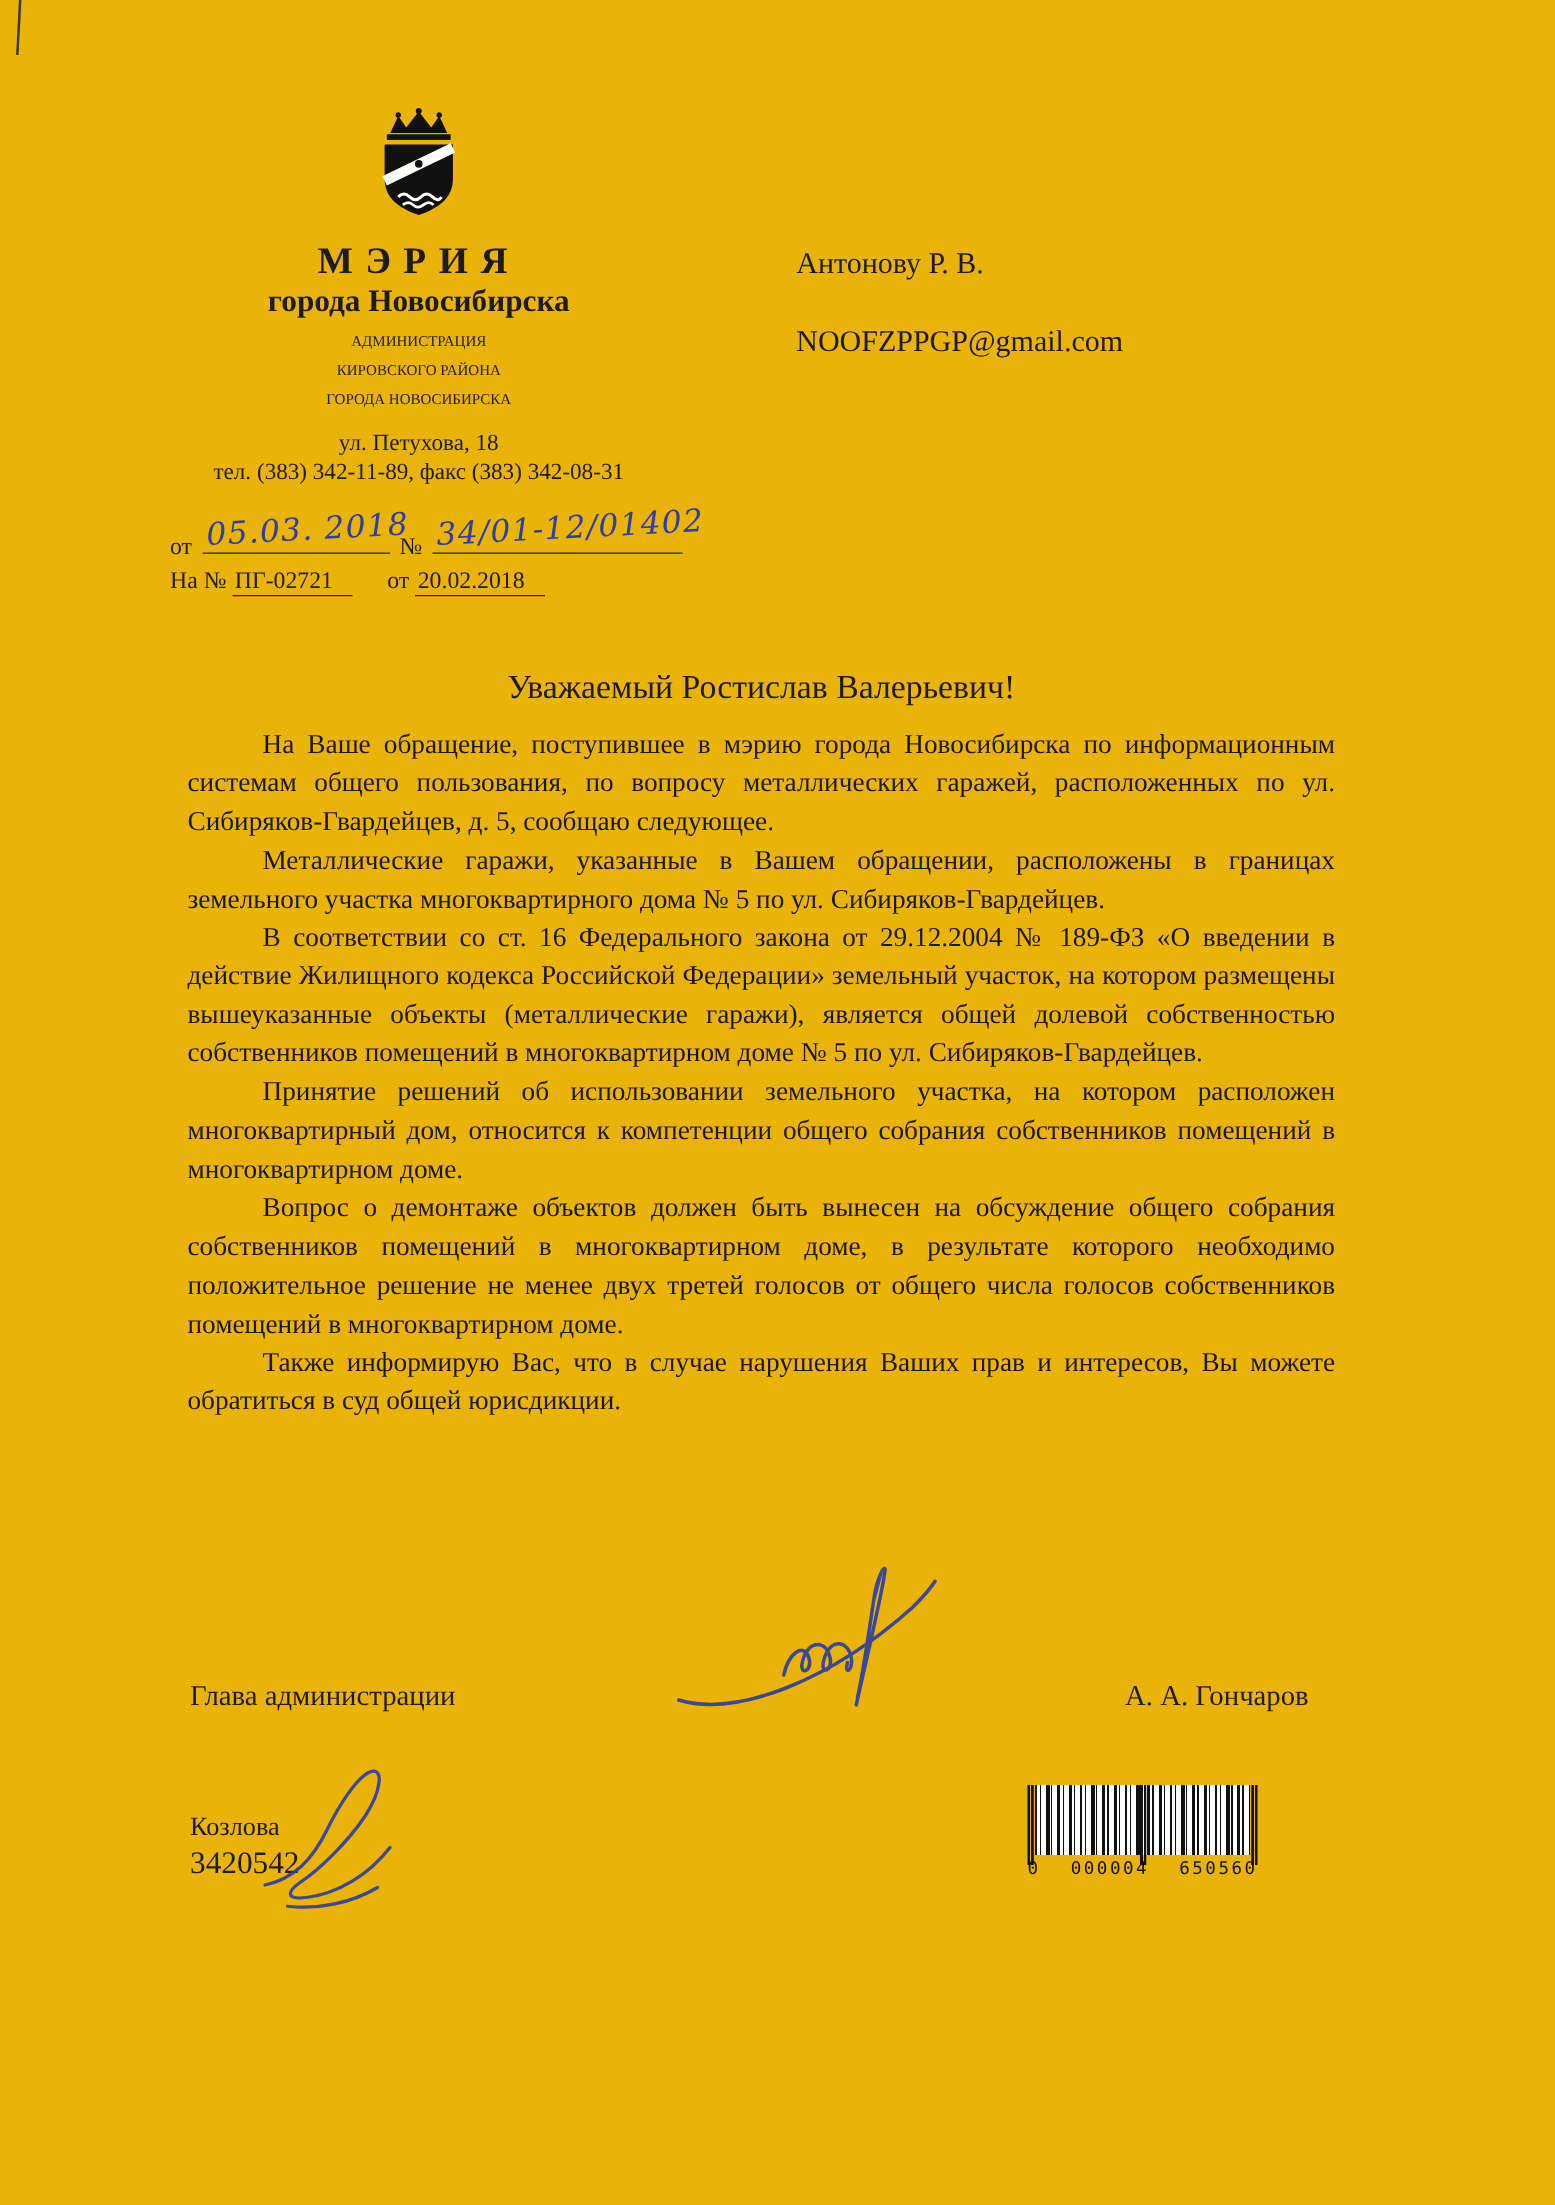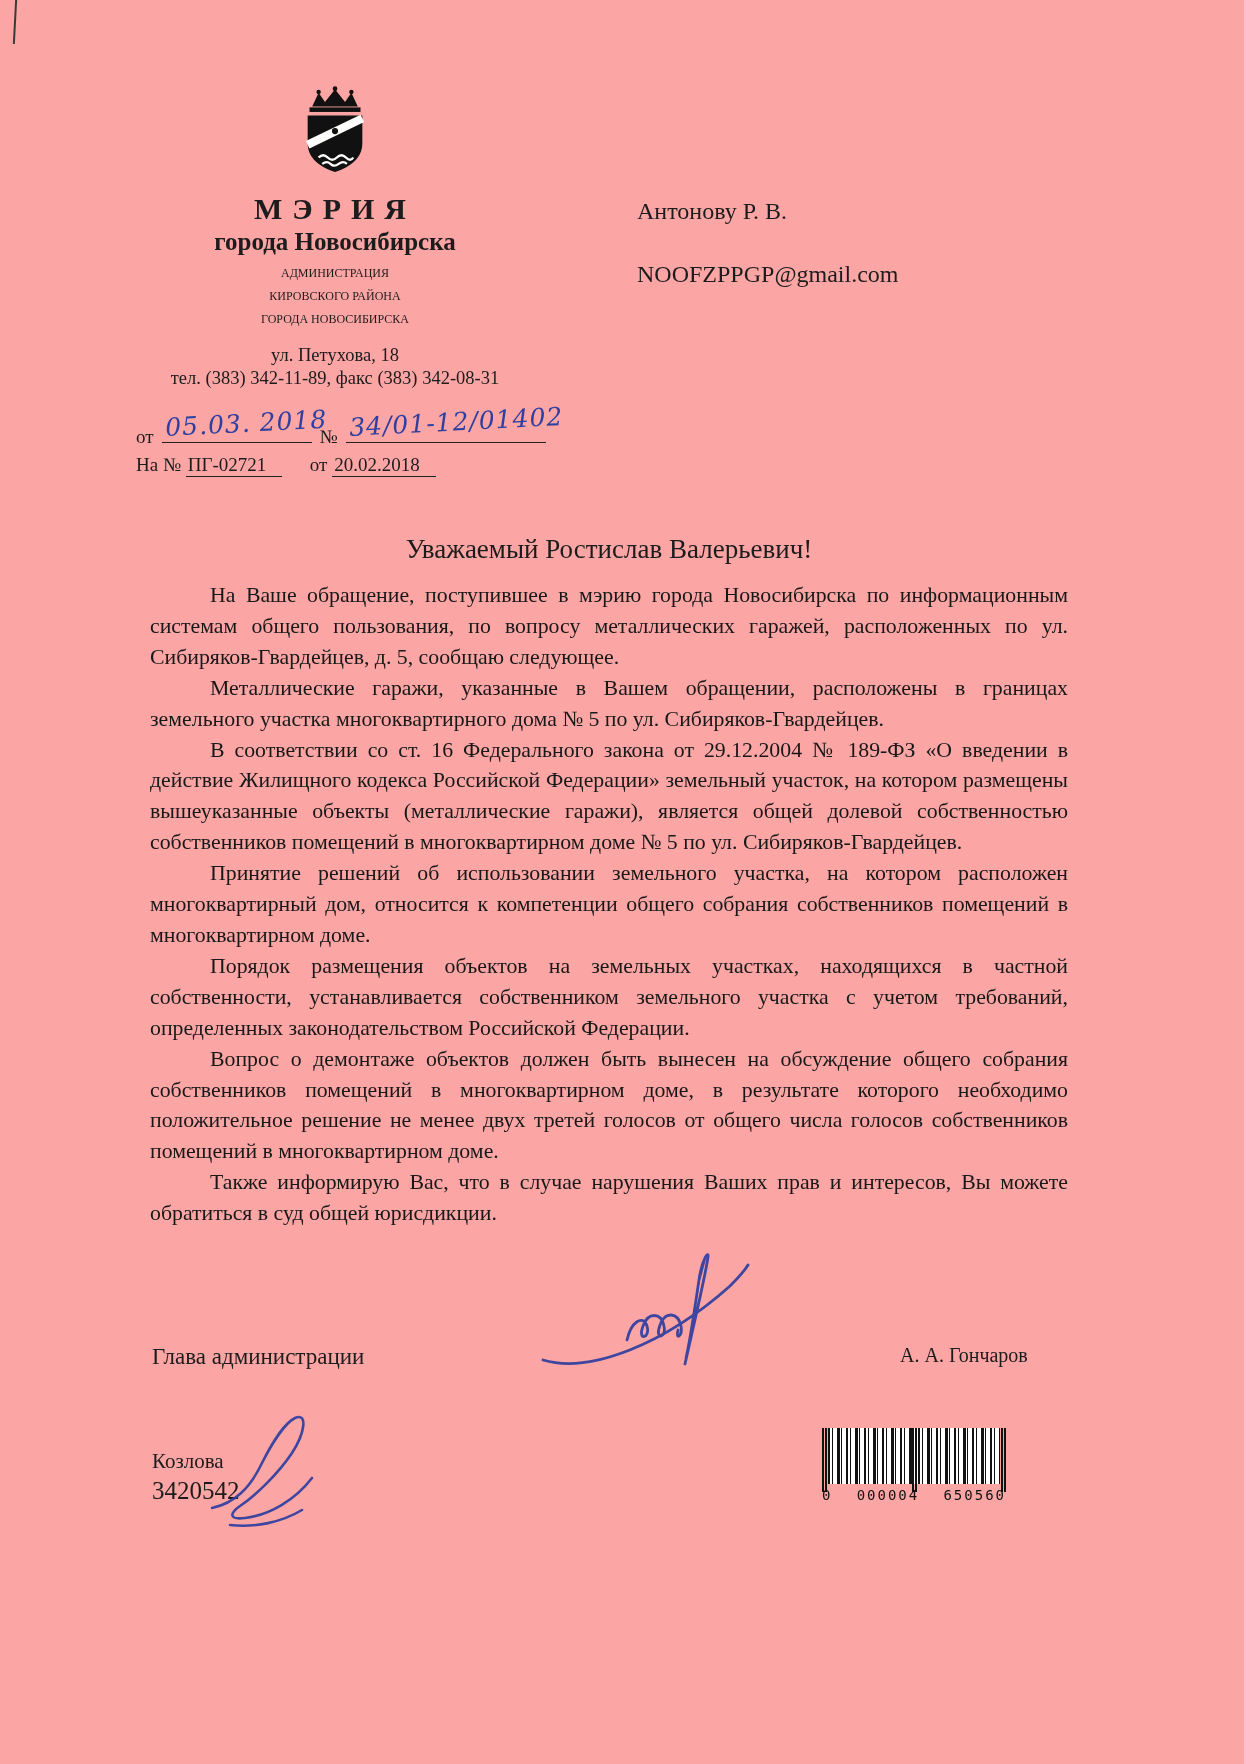--- a/index.html
+++ b/index.html
@@ -1,20 +1,20 @@
 <!DOCTYPE html>
 <html><head>
 <meta charset="utf-8">
 <style>
   html,body{margin:0;padding:0;background:#6b6b6b;}
   .page{
     position:relative;
     width:1244px;height:1764px;
     margin:0 auto;
-    background:#fca5a5;
+    background:#eab308;
     font-family:"Liberation Serif", serif;
     color:#1c1c1c;
     overflow:hidden;
     box-shadow:0 0 8px rgba(0,0,0,.4);
   }
   .scan-mark{position:absolute;background:#3a3a3a;}
   .scan-mark.tl{left:14px;top:0;width:2px;height:44px;transform:rotate(3deg);}
 
   
   .letterhead{position:absolute;left:128px;top:84px;width:414px;text-align:center;}
@@ -52,21 +52,21 @@
   
   .salutation{position:absolute;left:150px;top:534px;width:918px;text-align:center;font-size:27px;}
   .body-text{position:absolute;left:150px;top:580px;width:918px;}
   .body-text p{
     margin:0;font-size:21.8px;line-height:30.9px;
     text-align:justify;text-indent:60px;color:#181818;
   }
 
   
   .position-title{position:absolute;left:152px;top:1344px;font-size:23px;font-family:Liberation Serif, serif;}
-  .signer-name{position:absolute;left:900px;top:1344px;font-size:20px;}
+  .signer-name{position:absolute;left:900px;top:1344px;font-size:23px;}
   .sig-main{position:absolute;left:535px;top:1248px;}
   .sig-exec{position:absolute;left:200px;top:1408px;}
 
   
   .executor-name{position:absolute;left:152px;top:1449px;font-size:21px;}
   .executor-phone{position:absolute;left:152px;top:1477px;font-size:25px;}
 
   
   .barcode{position:absolute;left:822px;top:1428px;width:184px;}
   .barcode .bars{
@@ -136,21 +136,20 @@
     <div class="email">NOOFZPPGP@gmail.com</div>
   </div>
 
   <div class="salutation">Уважаемый Ростислав Валерьевич!</div>
 
   <div class="body-text">
     <p>На Ваше обращение, поступившее в мэрию города Новосибирска по информационным системам общего пользования, по вопросу металлических гаражей, расположенных по ул. Сибиряков-Гвардейцев, д. 5, сообщаю следующее.</p>
     <p>Металлические гаражи, указанные в Вашем обращении, расположены в границах земельного участка многоквартирного дома № 5 по ул. Сибиряков-Гвардейцев.</p>
     <p>В соответствии со ст. 16 Федерального закона от 29.12.2004 № 189-ФЗ «О введении в действие Жилищного кодекса Российской Федерации» земельный участок, на котором размещены вышеуказанные объекты (металлические гаражи), является общей долевой собственностью собственников помещений в многоквартирном доме № 5 по ул. Сибиряков-Гвардейцев.</p>
     <p>Принятие решений об использовании земельного участка, на котором расположен многоквартирный дом, относится к компетенции общего собрания собственников помещений в многоквартирном доме.</p>
-    <p>Порядок размещения объектов на земельных участках, находящихся в частной собственности, устанавливается собственником земельного участка с учетом требований, определенных законодательством Российской Федерации.</p>
     <p>Вопрос о демонтаже объектов должен быть вынесен на обсуждение общего собрания собственников помещений в многоквартирном доме, в результате которого необходимо положительное решение не менее двух третей голосов от общего числа голосов собственников помещений в многоквартирном доме.</p>
     <p>Также информирую Вас, что в случае нарушения Ваших прав и интересов, Вы можете обратиться в суд общей юрисдикции.</p>
   </div>
 
   <div class="position-title">Глава администрации</div>
   <div class="signer-name">А. А. Гончаров</div>
 
   <svg class="sig-main" width="250" height="135" viewBox="0 0 250 135" aria-hidden="true">
     <g stroke="#2e3f9f" stroke-width="2.8" fill="none" stroke-linecap="round" opacity="0.92">
       <path d="M 8 112 C 55 126, 130 96, 195 38 C 205 28, 210 22, 213 17"></path>

